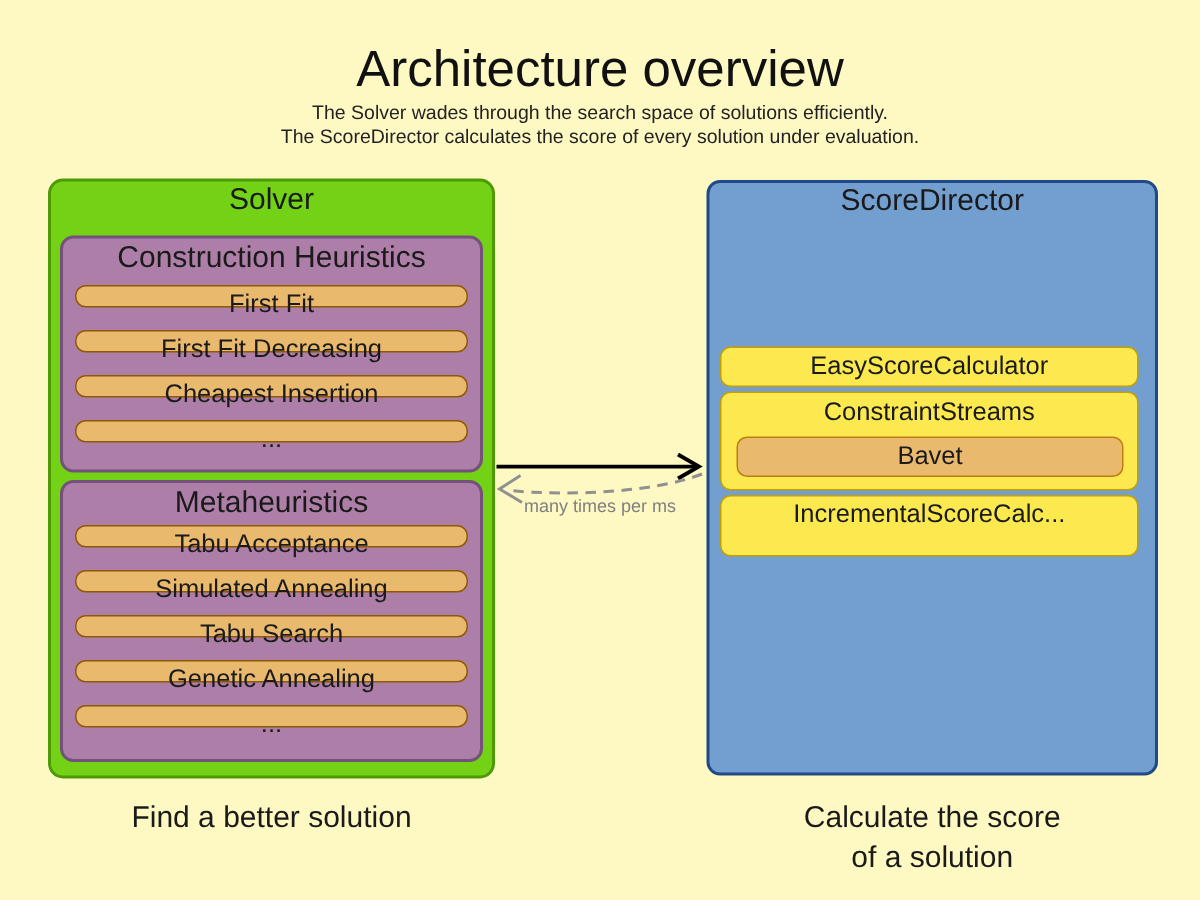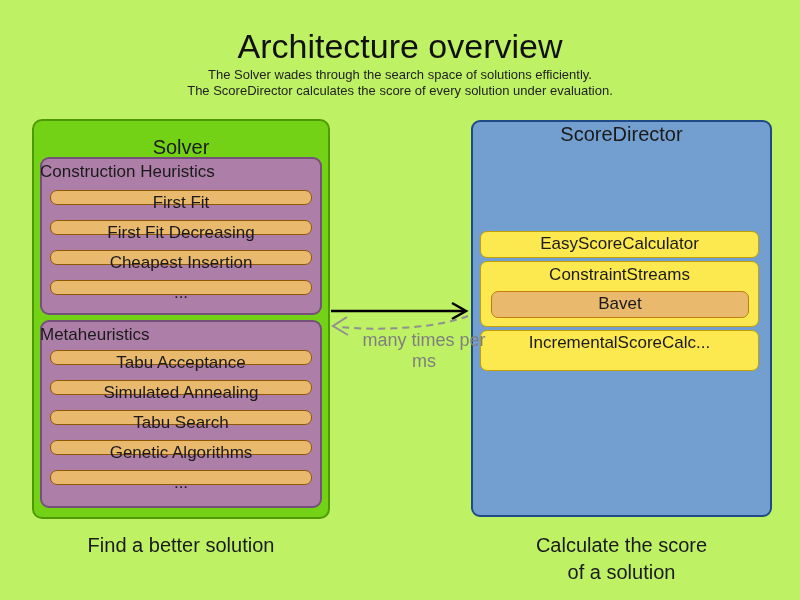--- a/index.html
+++ b/index.html
@@ -3,21 +3,21 @@
 <meta charset="utf-8">
 <style>
   html, body { margin: 0; padding: 0; background: #ffffff; }
   * { box-sizing: border-box; }
   body { font-family: "Liberation Sans", "DejaVu Sans", sans-serif; color: #1a1a1a; }
 
   .stage {
     position: relative;
     width: 800px;
     height: 600px;
-    background: #bef264;
+    background: #fef9c3;
     overflow: hidden;
   }
 
   .page-title {
     position: absolute;
     left: 0; top: 28px; width: 800px;
     text-align: center;
     font-size: 34px;
     line-height: 36px;
     color: #111111;
@@ -36,35 +36,36 @@
     position: absolute;
     left: 32px; top: 119px; width: 298px; height: 400px;
     background: var(--solver-fill, #73d216);
     border: 2px solid var(--solver-border, #4e9a06);
     border-radius: 10px;
   }
   .solver-title {
     position: absolute;
     left: 32px; top: 121px; width: 298px;
     text-align: center;
-    font-size: 20px; line-height: 24px; margin-top: 14px;
+    font-size: 20px; line-height: 24px;
   }
   .group-box {
     position: absolute;
     left: 40px; width: 282px;
     background: var(--group-fill, #ad7fa8);
     border: 2px solid var(--group-border, #75507b);
     border-radius: 9px;
   }
   .group-ch { top: 157px; height: 158px; }
   .group-mh { top: 320px; height: 188px; }
   .group-title {
     position: absolute;
     left: 40px; width: 282px;
-    font-size: 17px; line-height: 22px;
+    text-align: center;
+    font-size: 20px; line-height: 22px;
   }
   .group-ch-title { top: 161px; }
   .group-mh-title { top: 324px; }
 
   .item-box {
     position: absolute;
     left: 50px; width: 262px; height: 15px;
     background: var(--item-fill, #e9b96e);
     border: 1.5px solid var(--item-border, #8f5902);
     border-radius: 7px;
@@ -123,23 +124,22 @@
   .arrow-label {
     position: absolute;
     left: 320px; top: 277px; width: 160px;
     text-align: center;
     font-size: 17px;
   }
   .arrow-sublabel {
     position: absolute;
     left: 330px; top: 330px; width: 140px;
     text-align: center;
-    font-size: 18px;
+    font-size: 12px;
     color: #7f7f7f;
-    margin-left: 24px;
   }
 
   
   .caption-left {
     position: absolute;
     left: 32px; top: 532px; width: 298px;
     text-align: center;
     font-size: 20px; line-height: 27px;
   }
   .caption-right {
@@ -168,21 +168,21 @@
   <div class="item-box" style="top:190px">First Fit</div>
   <div class="item-box" style="top:220px">First Fit Decreasing</div>
   <div class="item-box" style="top:250px">Cheapest Insertion</div>
   <div class="item-box" style="top:280px">...</div>
 
   <div class="group-box group-mh"></div>
   <div class="group-title group-mh-title">Metaheuristics</div>
   <div class="item-box" style="top:350px">Tabu Acceptance</div>
   <div class="item-box" style="top:380px">Simulated Annealing</div>
   <div class="item-box" style="top:410px">Tabu Search</div>
-  <div class="item-box" style="top:440px">Genetic Algorithms</div>
+  <div class="item-box" style="top:440px">Genetic Annealing</div>
   <div class="item-box" style="top:470px">...</div>
 
   <div class="scoredirector-box"></div>
   <div class="scoredirector-title">ScoreDirector</div>
   <div class="calc-box calc-easy">EasyScoreCalculator</div>
   <div class="calc-box calc-cs"><span>ConstraintStreams</span></div>
   <div class="bavet-box">Bavet</div>
   <div class="calc-box calc-inc">IncrementalScoreCalc...</div>
 
   <svg class="arrow-layer" viewBox="0 0 800 600" aria-hidden="true">

